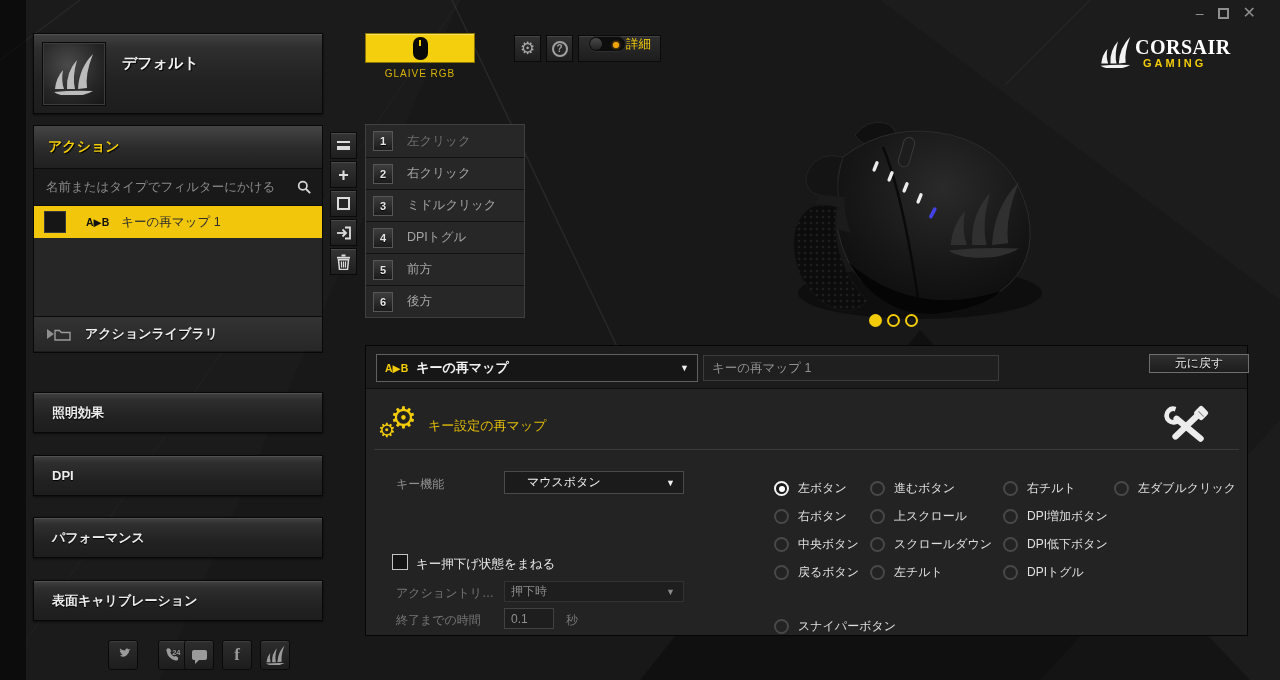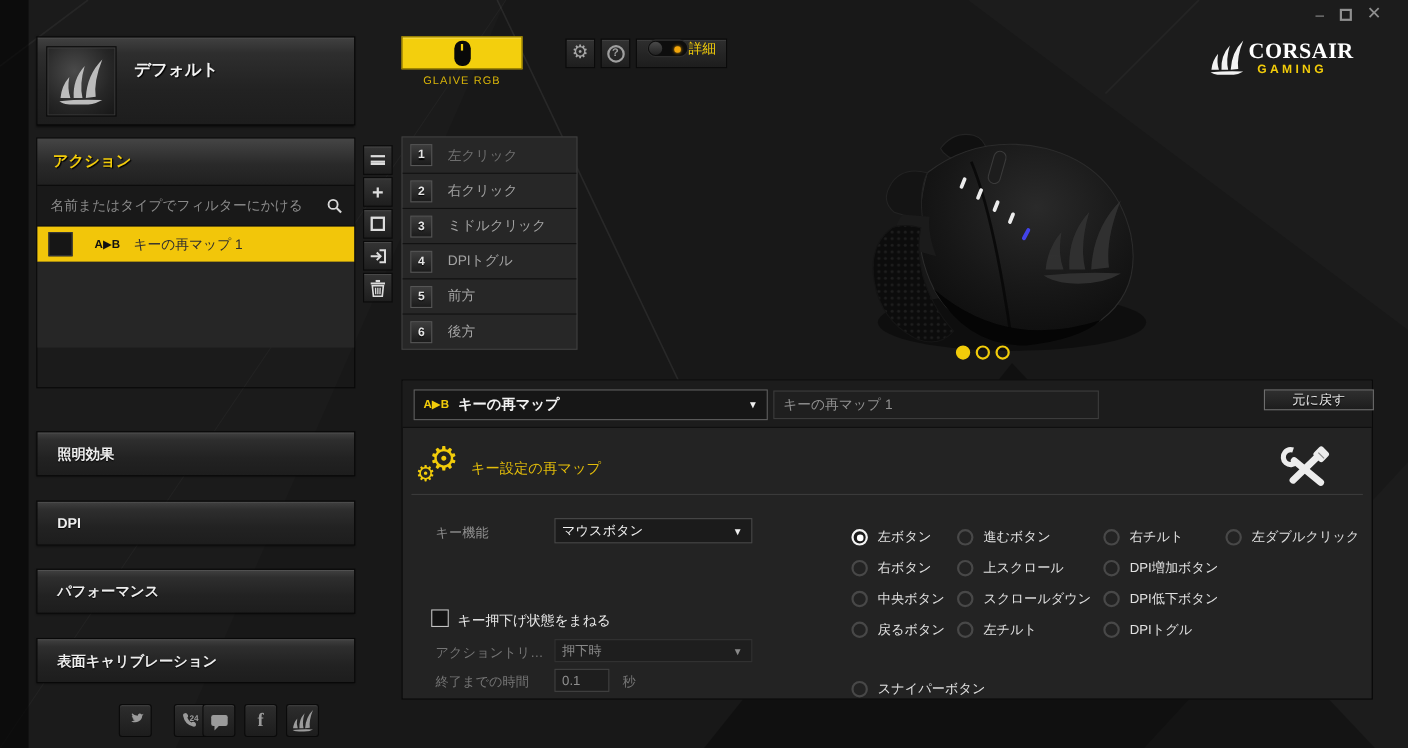--- a/index.html
+++ b/index.html
@@ -172,21 +172,21 @@
   }
   .gears { position:relative; width:42px; height:42px; color:#f2cc0a; }
   .gears .g1 { position:absolute; left:10px; top:-2px; font-size:30px; font-family:"DejaVu Sans",sans-serif; }
   .gears .g2 { position:absolute; left:-2px; top:16px; font-size:20px; font-family:"DejaVu Sans",sans-serif; }
   .section-title { font-size:13px; color:#e3bd0a; }
   .editor-divider { position:absolute; left:8px; right:8px; border-top:1px solid #3a3a3a; }
 
   .form-label { position:absolute; font-size:12px; color:#8f8f8f; }
   .form-label.dim { color:#757575; }
   .dd-small { border:1px solid #4a4a4a; background:#1b1b1b; }
-  .dd-small .dd-value { font-weight:normal; font-size:12px; margin-left:6px; }
+  .dd-small .dd-value { font-weight:normal; font-size:12px; margin-left:22px; }
   .dd-disabled { border:1px solid #333; background:#1e1e1e; }
   .dd-disabled .dd-value { color:#8a8a8a; font-weight:normal; font-size:12px; margin-left:6px; }
   .dd-disabled .dd-arrow { color:#8a8a8a; }
 
   .checkbox { position:absolute; width:16px; height:16px; background:#141414; border:1px solid #c4c4c4; cursor:pointer; }
   .cb-label { position:absolute; font-size:12.5px; color:#e8e8e8; cursor:pointer; }
   .time-input {
     position:absolute; background:#1e1e1e; border:1px solid #424242; color:#8f8f8f;
     font-size:12px; font-family:inherit; padding:0 6px; outline:none;
   }
@@ -248,20 +248,27 @@
         <circle cx="6.2" cy="6.2" r="4.4" fill="none" stroke="#d8d8d8" stroke-width="1.8"></circle>
         <line x1="9.6" y1="9.6" x2="14" y2="14" stroke="#d8d8d8" stroke-width="2"></line>
       </svg>
     </div>
     <div class="action-row-selected">
       <span class="action-thumb"></span>
       <span class="action-badge">A▶B</span>
       <span class="action-label">キーの再マップ 1</span>
     </div>
     <div class="action-list-body"></div>
+    <div class="library-footer">
+      <span class="tri-right"></span>
+      <svg width="17" height="14" viewBox="0 0 17 14">
+        <path d="M1,3.5 h4.5 l1.8,2 H16 v7.5 H1 Z" fill="none" stroke="#9a9a9a" stroke-width="1.4"></path>
+      </svg>
+      <span class="library-label">アクションライブラリ</span>
+    </div>
   </div>
 
   <div class="tool-btn" style="top:132px;">
       <span class="icon-burger"></span>
     </div>
   <div class="tool-btn" style="top:161px;">
       <span class="icon-plus">+</span>
     </div>
   <div class="tool-btn" style="top:190px;">
       <span class="icon-copy"></span>

